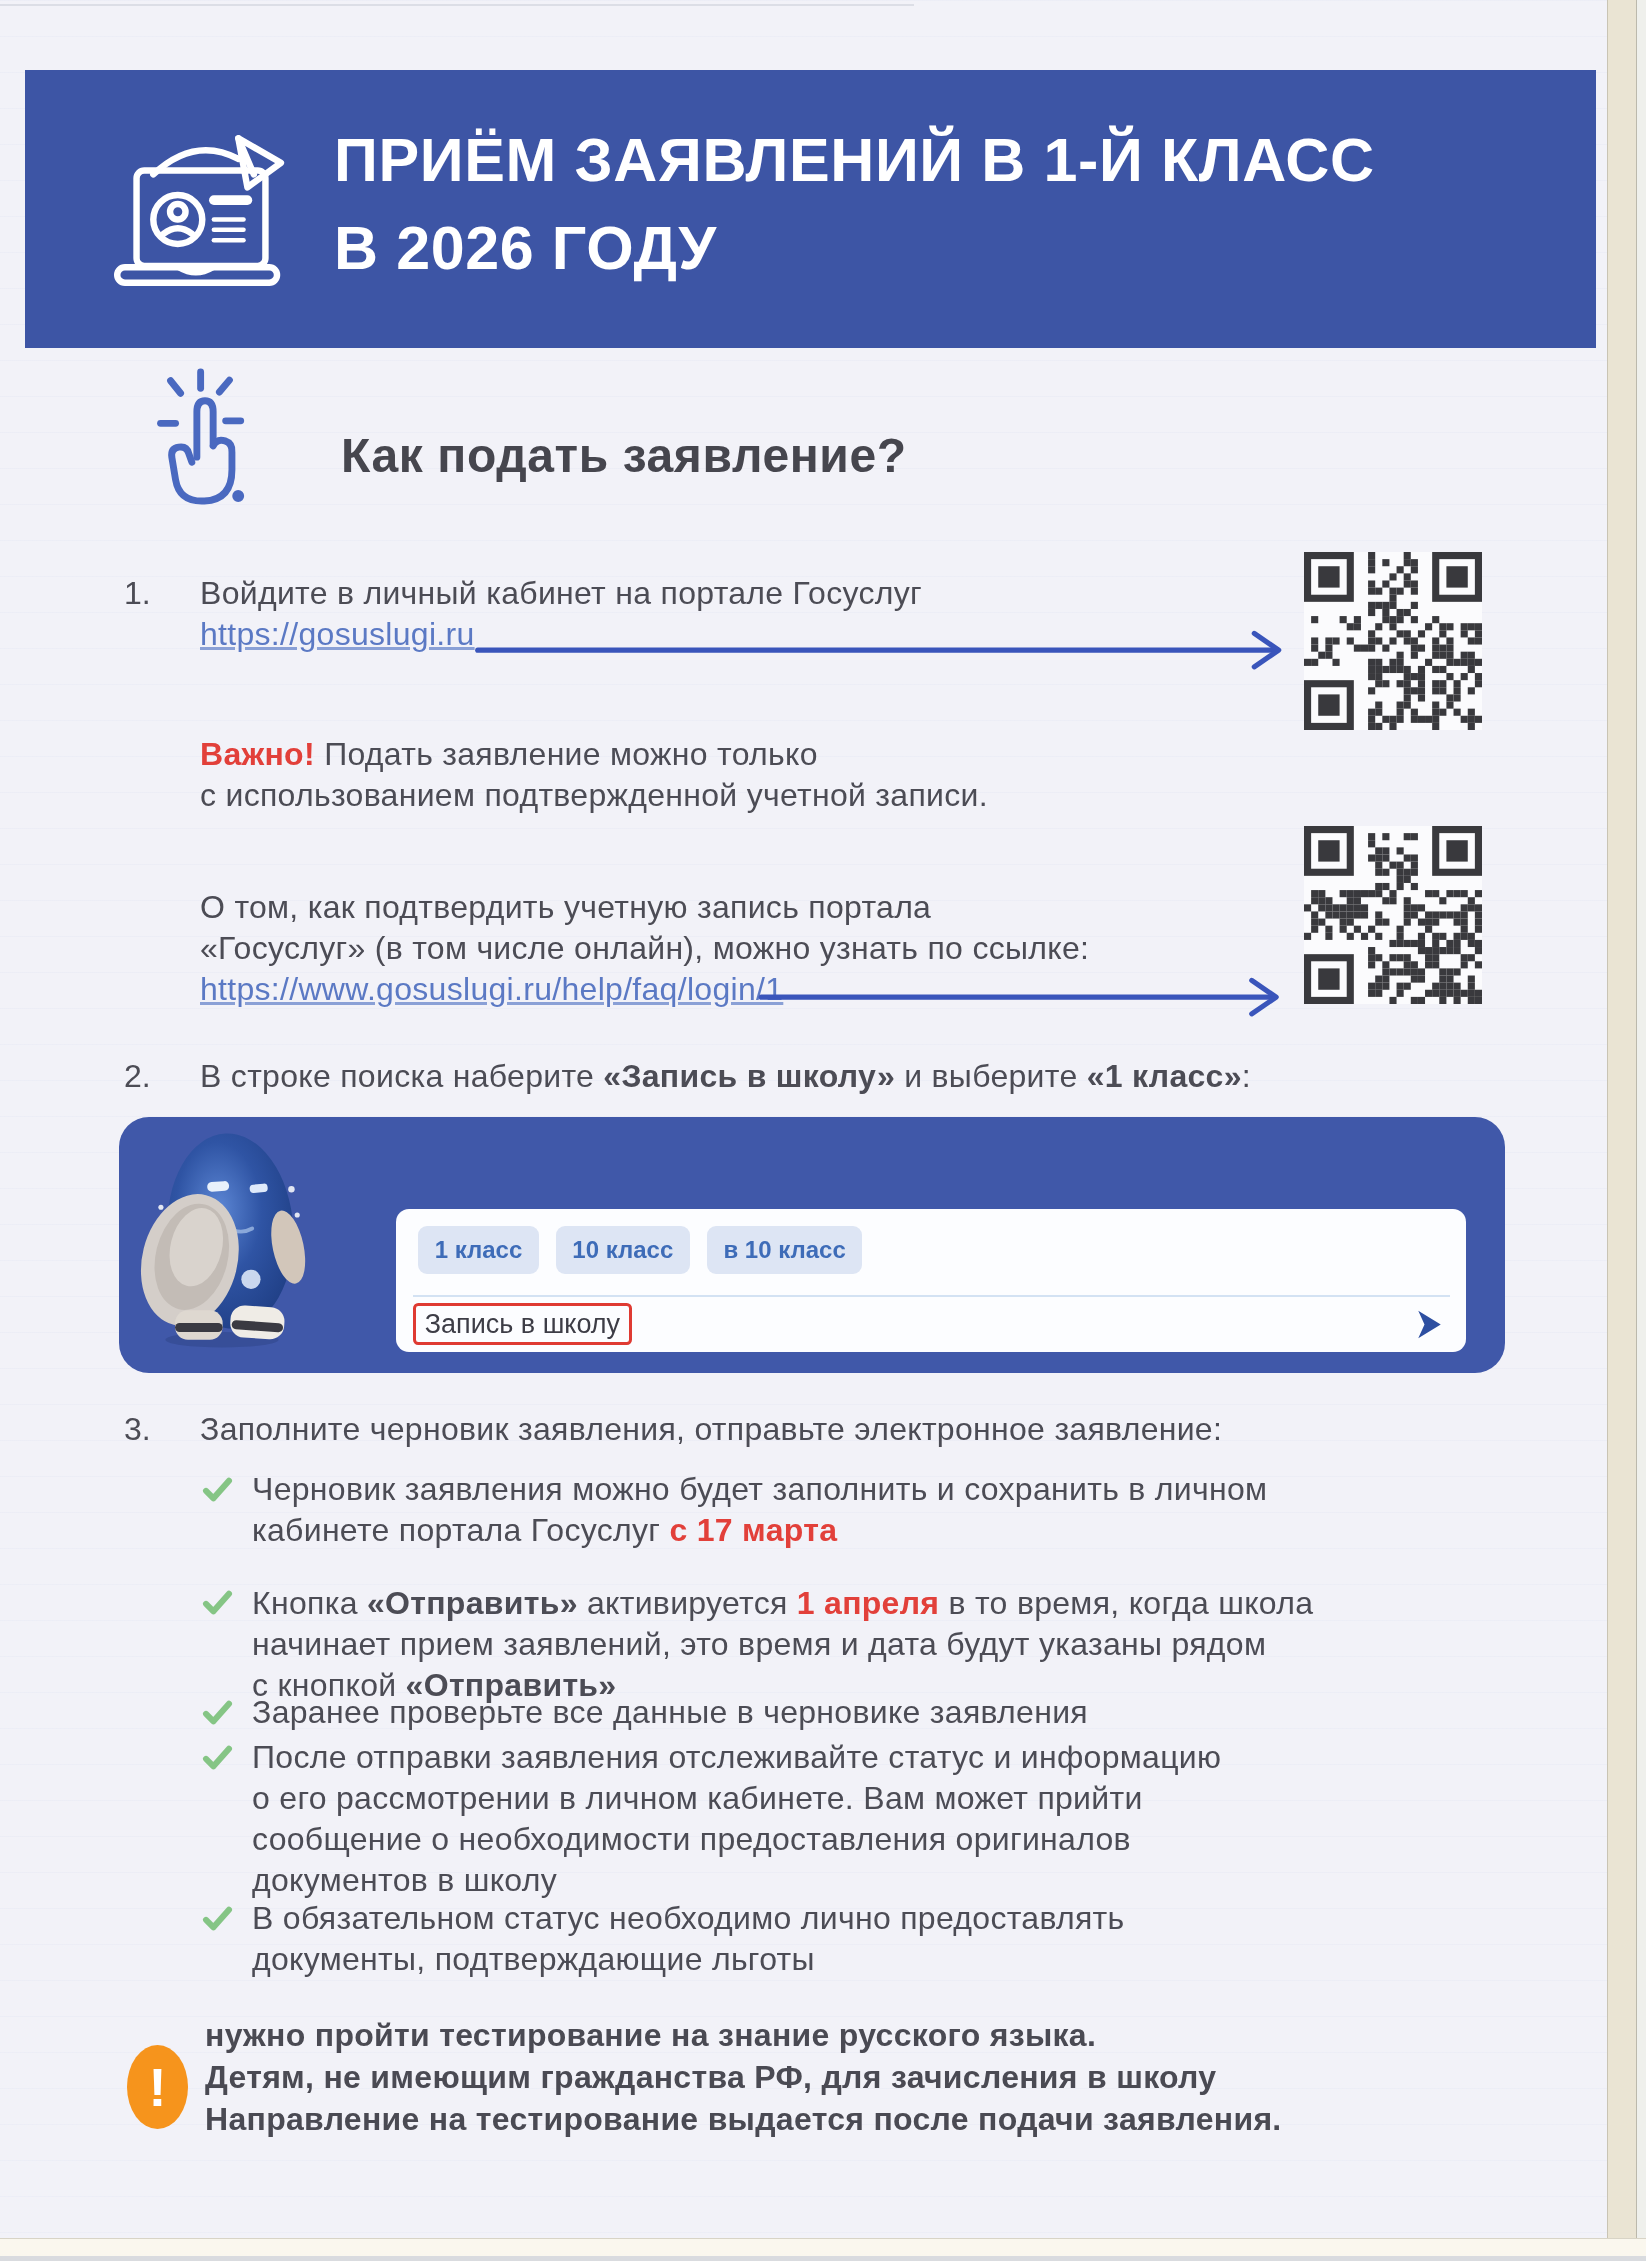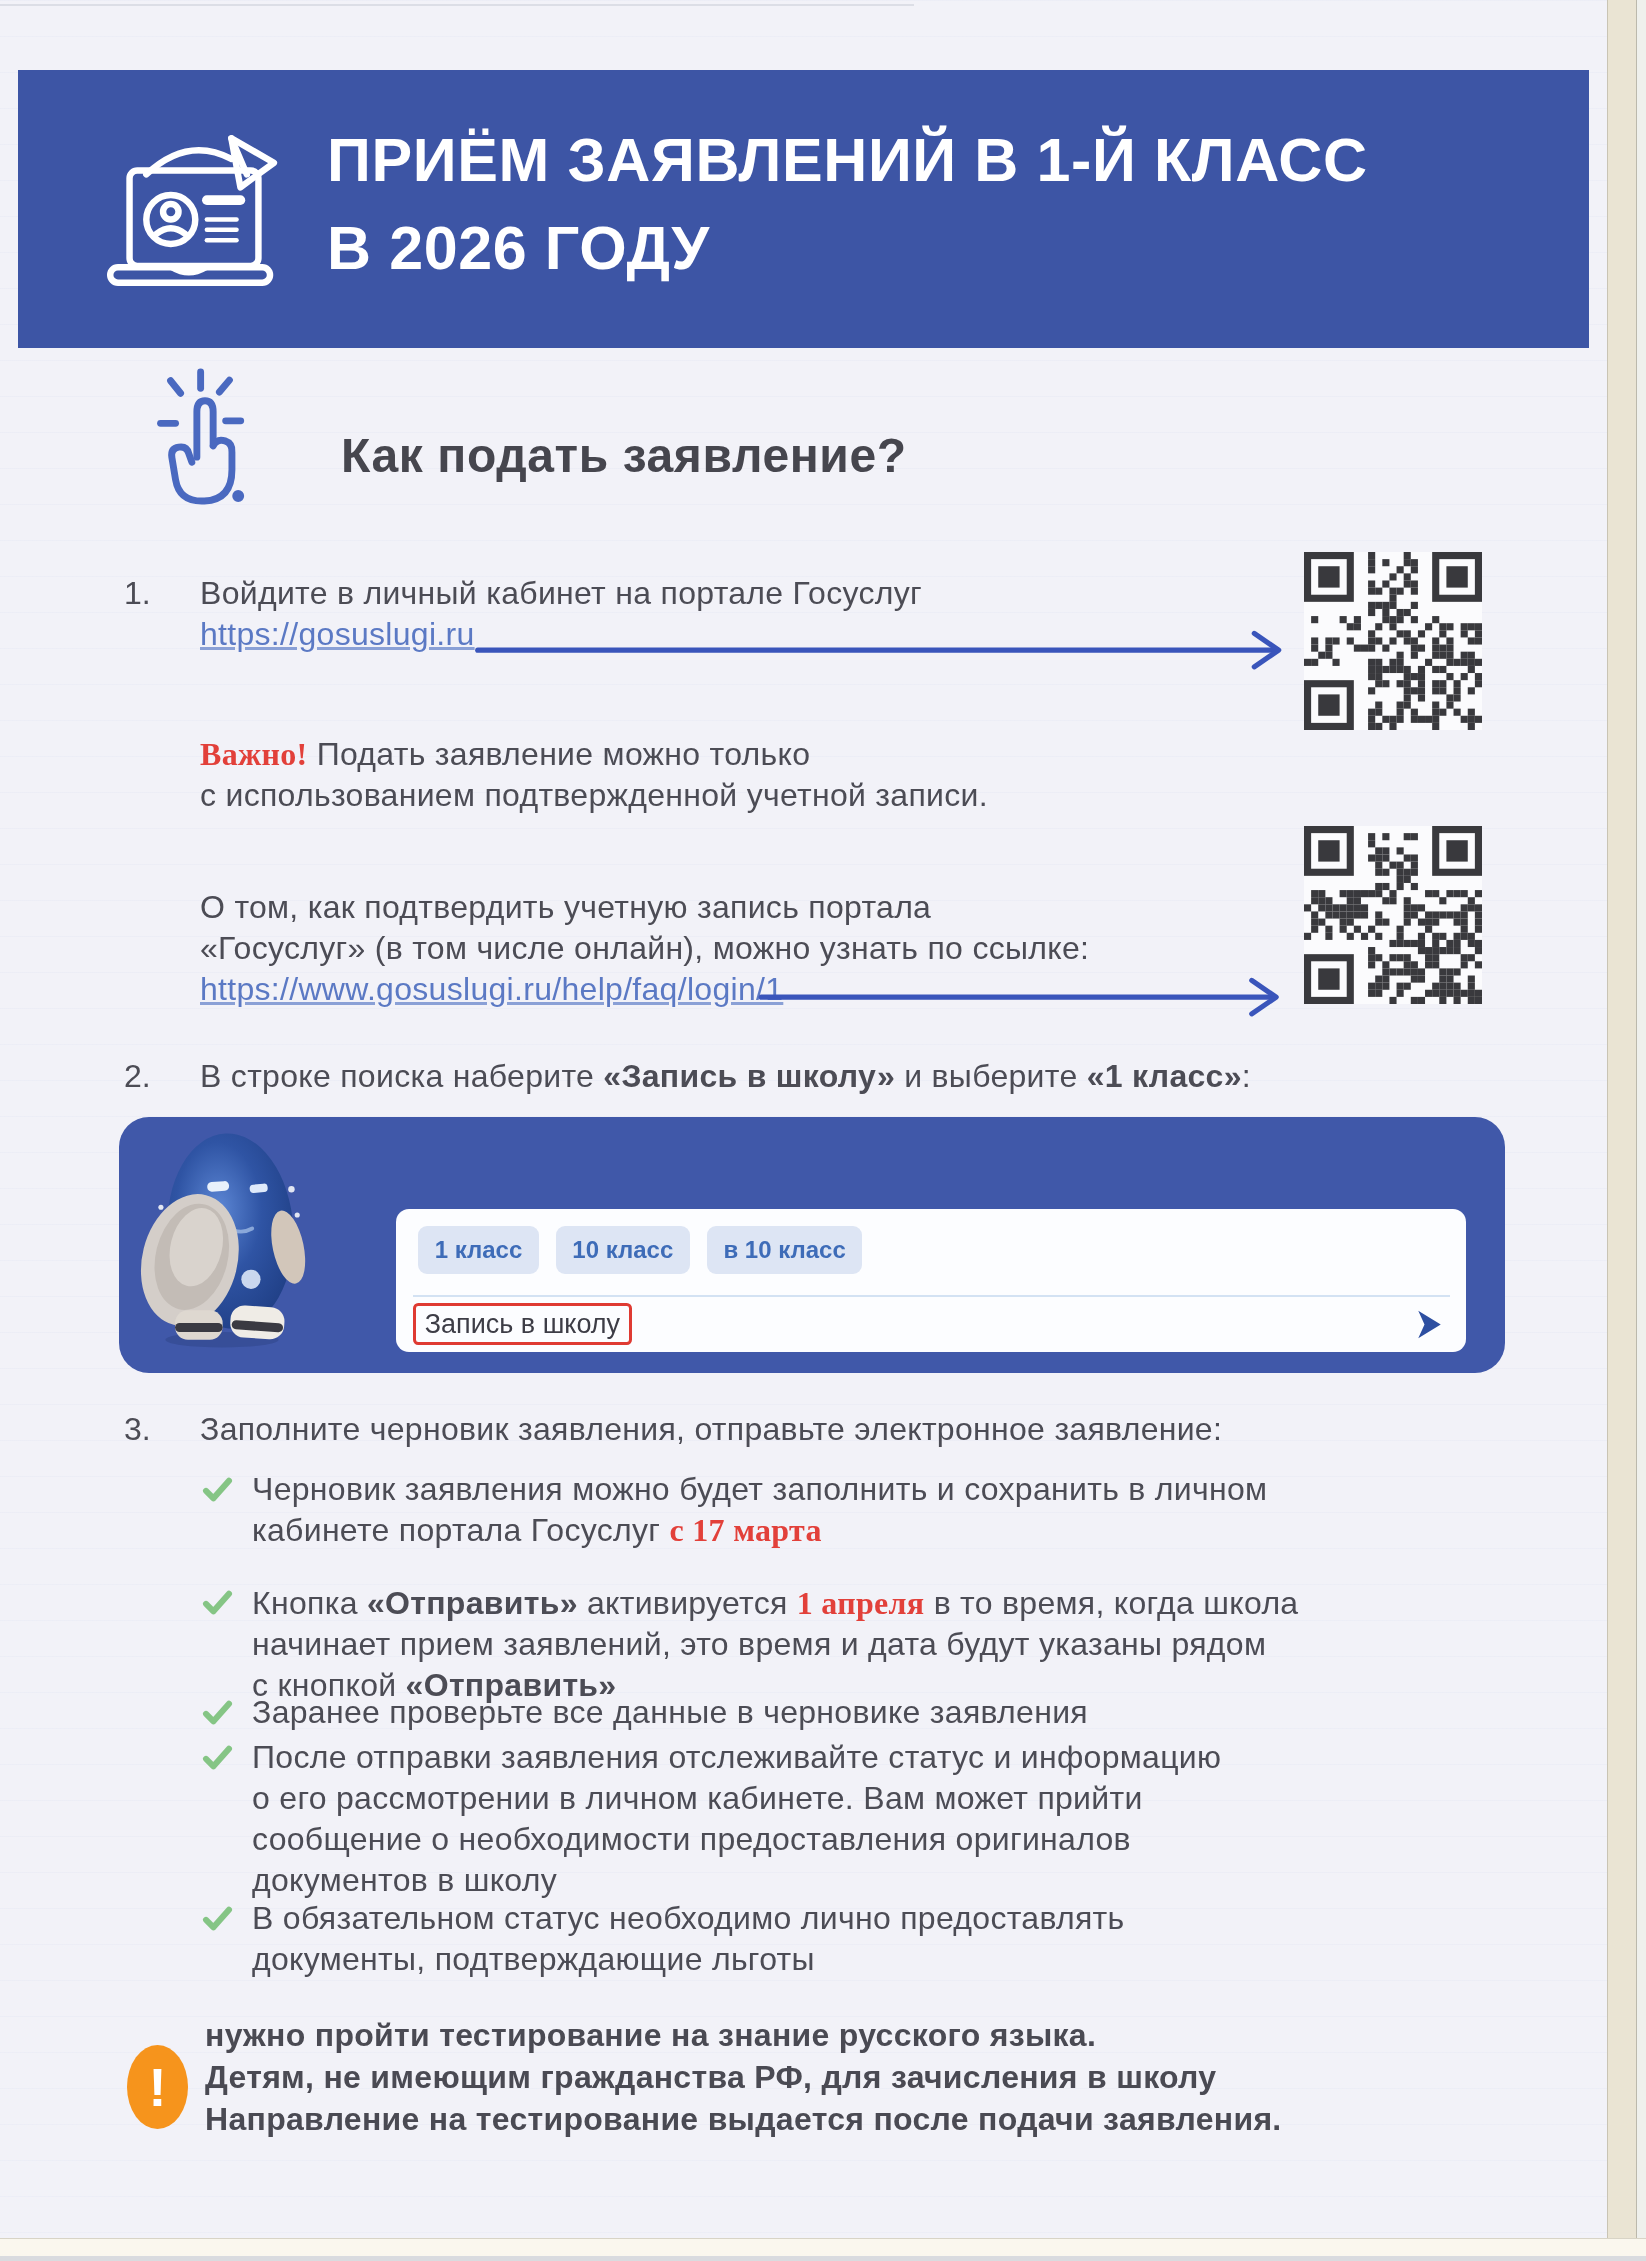--- a/index.html
+++ b/index.html
@@ -15,35 +15,35 @@
     color:#4c4c55;
   }
   
   .top-line{position:absolute;top:3.9px;left:0;width:914px;height:1.9px;background:#d3d6de;opacity:.7;}
   .right-strip{position:absolute;top:0;right:9px;width:29px;height:100%;background:#eae4d3;border-left:1.3px solid #c9c4b4;}
   .right-edge{position:absolute;top:0;right:0;width:9px;height:100%;background:#eff0ec;border-left:1.3px solid #bcb9ac;}
   .bottom-strip{position:absolute;left:0;bottom:5.2px;height:16.7px;width:100%;background:#faf7ee;border-top:1.3px solid #d8d4c6;}
   .bottom-edge{position:absolute;left:0;bottom:0;height:5.2px;width:100%;background:#d9dbdf;}
 
   
-  .banner{position:absolute;left:18px;top:70px;width:1571px;height:278px;background:#3d55a5;}
+  .banner{position:absolute;left:25px;top:70px;width:1571px;height:278px;background:#3d55a5;}
   .banner-icon{position:absolute;left:84px;top:58px;width:193px;height:174px;}
   .banner-title{position:absolute;left:309px;top:46px;color:#ffffff;font-weight:800;
     font-size:61px;line-height:88px;letter-spacing:0.6px;white-space:nowrap;}
 
   
   .hand-icon{position:absolute;left:143px;top:361px;width:119px;height:161px;}
   .heading{position:absolute;left:325px;top:412px;margin:16px;font-size:48px;font-weight:800;
     letter-spacing:0.6px;color:#46464e;white-space:nowrap;}
 
   
   .line{position:absolute;font-size:32px;line-height:40px;letter-spacing:0.3px;white-space:nowrap;color:#4c4c55;}
   .num{position:absolute;left:124px;font-size:32px;line-height:40px;color:#4c4c55;}
   .bold{font-weight:700;text-align:center;}
-  .red{color:#e2403a;font-weight:700;font-family:Liberation Serif, serif;}
+  .red{color:#e2403a;font-weight:700;}
   .link{color:#5b79c4;text-decoration:underline;text-decoration-color:#8aa0d6;cursor:pointer;}
 
   .arrow{position:absolute;}
   .qr{position:absolute;width:178px;height:178px;background:#fbfbfd;}
 
   
   .card{position:absolute;left:119px;top:1117px;width:1386px;height:256px;background:#4058a9;border-radius:30px;}
   .robot{position:absolute;left:16px;top:7.7px;width:174px;height:225px;}
   .panel{position:absolute;left:277px;top:92px;width:1070px;height:143px;background:#fcfdff;border-radius:13px;}
   .chips{position:absolute;left:22px;top:16.7px;display:flex;gap:16.7px;}

